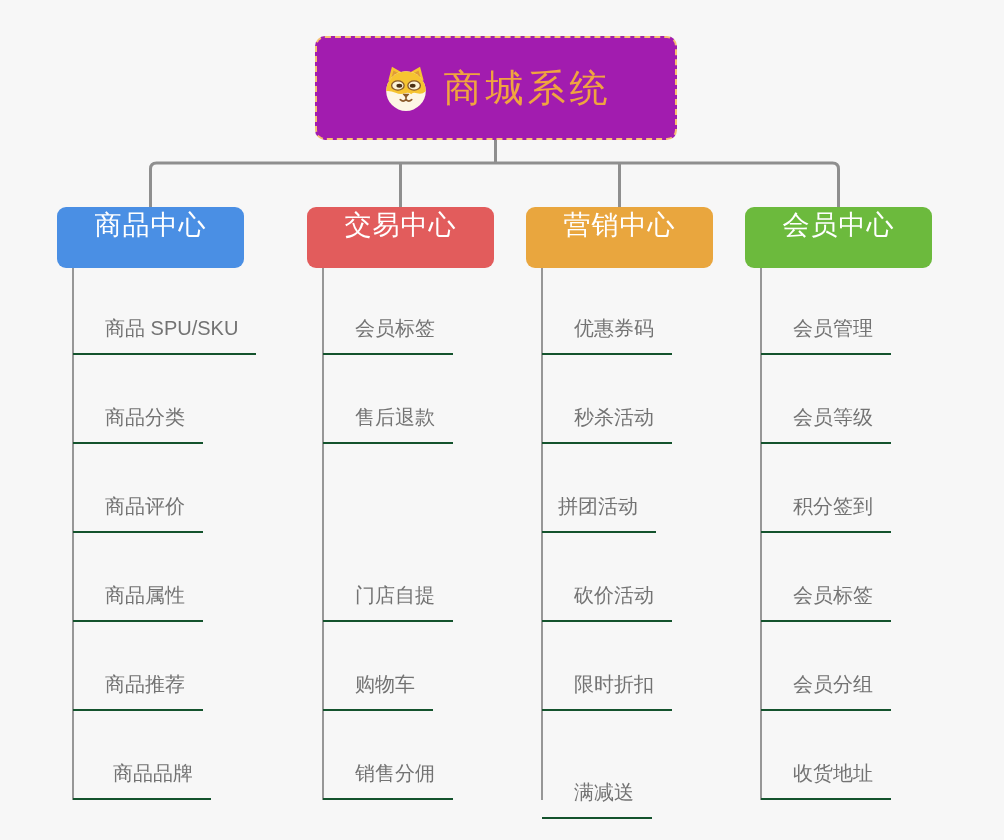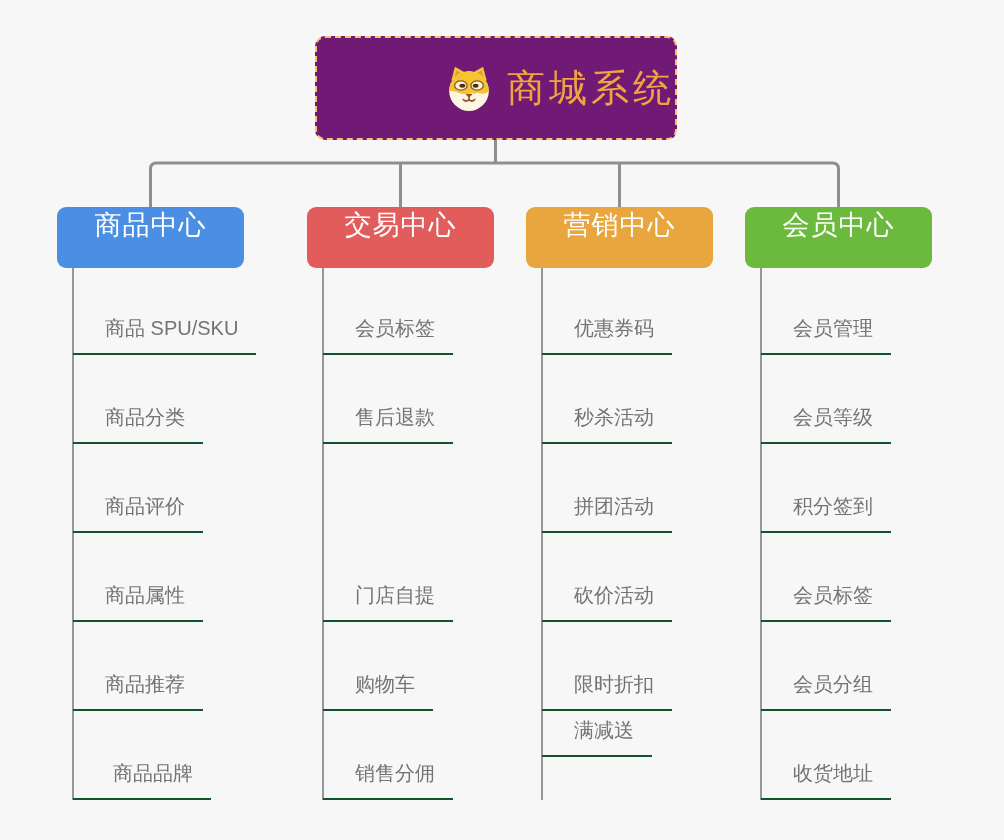--- a/index.html
+++ b/index.html
@@ -2,22 +2,22 @@
 <html><head>
 <meta charset="utf-8">
 <style>
   html,body{margin:0;padding:0;background:#f7f7f7;}
   body{font-family:"Liberation Sans","DejaVu Sans",sans-serif;}
   #canvas{position:relative;width:1004px;height:840px;background:#f7f7f7;overflow:hidden;}
   #connectors{position:absolute;left:0;top:0;width:1004px;height:840px;}
 
   .root-node{
     position:absolute;left:315px;top:36px;width:362px;height:104px;
-    background:#701a75;border:2px dashed #f6c171;border-radius:10px;
-    box-sizing:border-box;display:flex;align-items:center;justify-content:flex-end;gap:13px;
+    background:#a21caf;border:2px dashed #f6c171;border-radius:10px;
+    box-sizing:border-box;display:flex;align-items:center;justify-content:center;gap:13px;
     cursor:pointer;
   }
   .root-label{font-size:38px;letter-spacing:4px;color:#f0a43f;white-space:nowrap;}
 
   .branch-node{
     position:absolute;width:187px;height:61px;border-radius:9px;
     display:flex;align-items:flex-start;justify-content:center;
     color:#ffffff;font-size:27px;letter-spacing:1px;cursor:pointer;
   }
 
@@ -83,24 +83,24 @@
     <div class="leaf-node" style="left: 323px; top: 312px;"><span>会员标签</span></div>
     <div class="leaf-node" style="left: 323px; top: 401px;"><span>售后退款</span></div>
     <div class="leaf-node" style="left: 323px; top: 579px;"><span>门店自提</span></div>
     <div class="leaf-node" style="left: 323px; top: 757px;"><span>销售分佣</span></div>
     <div class="leaf-node" style="left: 323px; top: 668px;"><span>购物车</span></div>
     <div class="branch-node" style="left: 526px; top: 207px; background: rgb(233, 166, 62);">
       <span>营销中心</span>
     </div>
     <div class="leaf-node" style="left: 542px; top: 312px;"><span>优惠券码</span></div>
     <div class="leaf-node" style="left: 542px; top: 401px;"><span>秒杀活动</span></div>
-    <div class="leaf-node" style="left: 542px; top: 490px;"><span>拼团活动</span></div>
+    <div class="leaf-node" style="left: 542px; top: 490px; padding-left: 16px;"><span>拼团活动</span></div>
     <div class="leaf-node" style="left: 542px; top: 579px;"><span>砍价活动</span></div>
     <div class="leaf-node" style="left: 542px; top: 668px;"><span>限时折扣</span></div>
-    <div class="leaf-node" style="left: 542px; top: 714px; text-align: center;"><span>满减送</span></div>
+    <div class="leaf-node" style="left: 542px; top: 776px; text-align: center;"><span>满减送</span></div>
     <div class="branch-node" style="left: 745px; top: 207px; background: rgb(108, 186, 61);">
       <span>会员中心</span>
     </div>
     <div class="leaf-node" style="left: 761px; top: 312px;"><span>会员管理</span></div>
     <div class="leaf-node" style="left: 761px; top: 401px;"><span>会员等级</span></div>
     <div class="leaf-node" style="left: 761px; top: 490px;"><span>积分签到</span></div>
     <div class="leaf-node" style="left: 761px; top: 579px;"><span>会员标签</span></div>
     <div class="leaf-node" style="left: 761px; top: 668px;"><span>会员分组</span></div>
     <div class="leaf-node" style="left: 761px; top: 757px;"><span>收货地址</span></div>
   </div>

